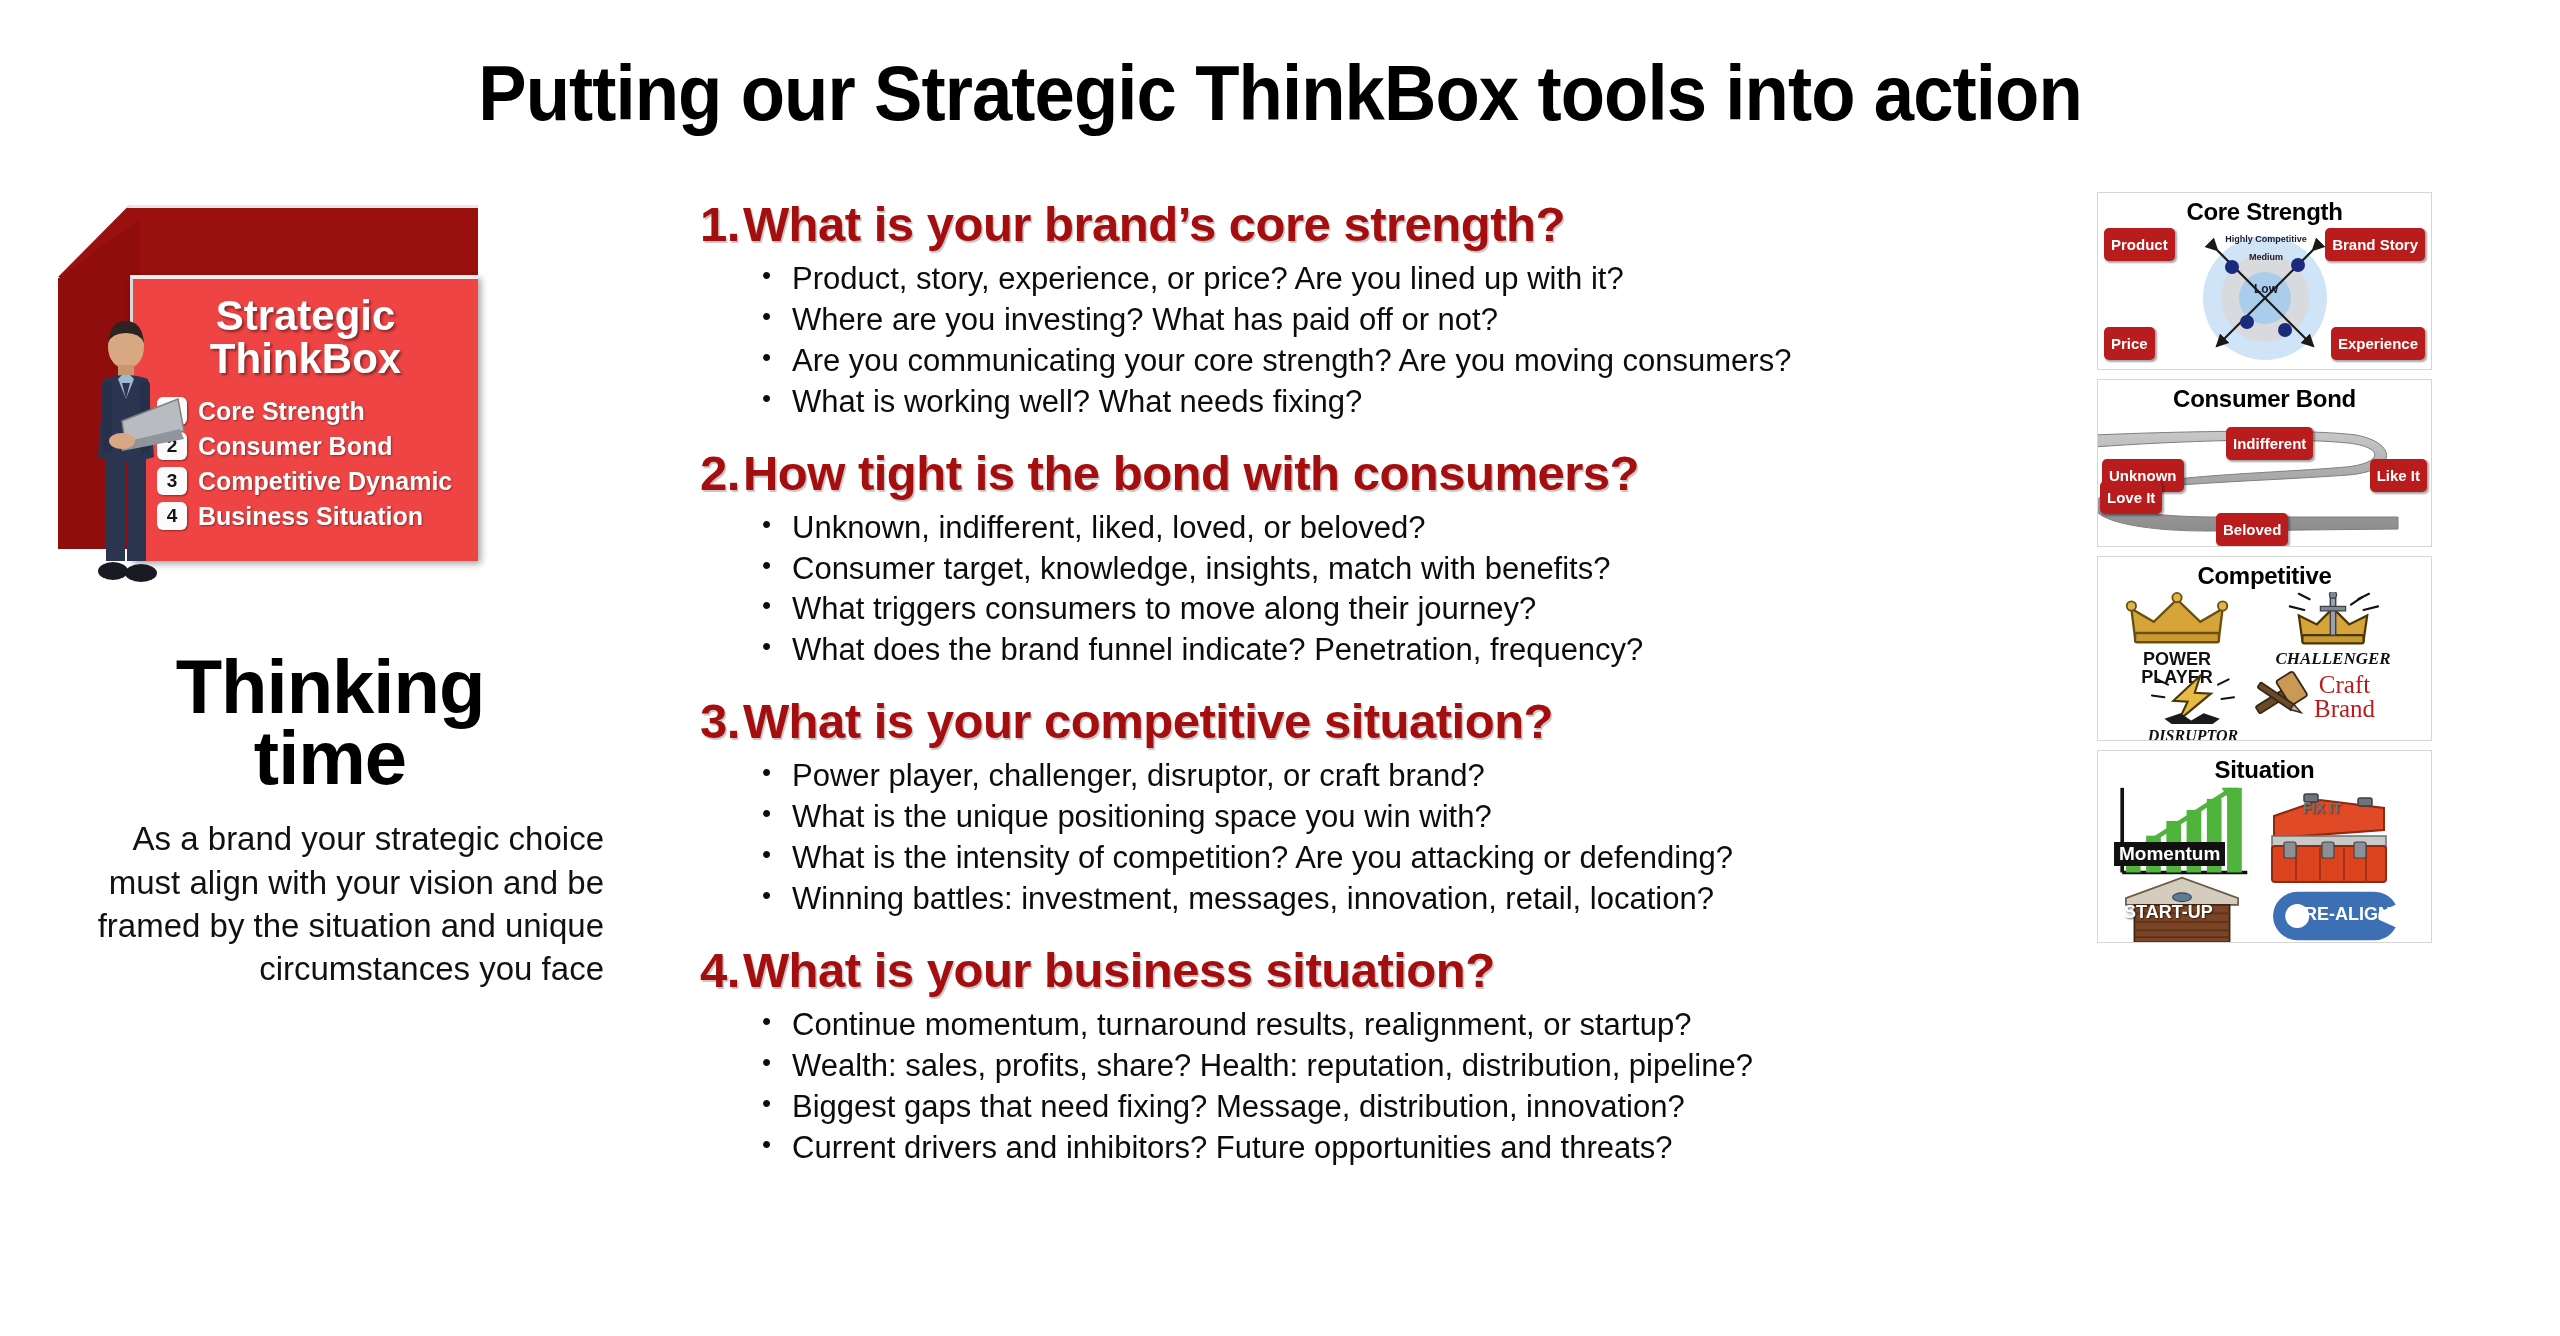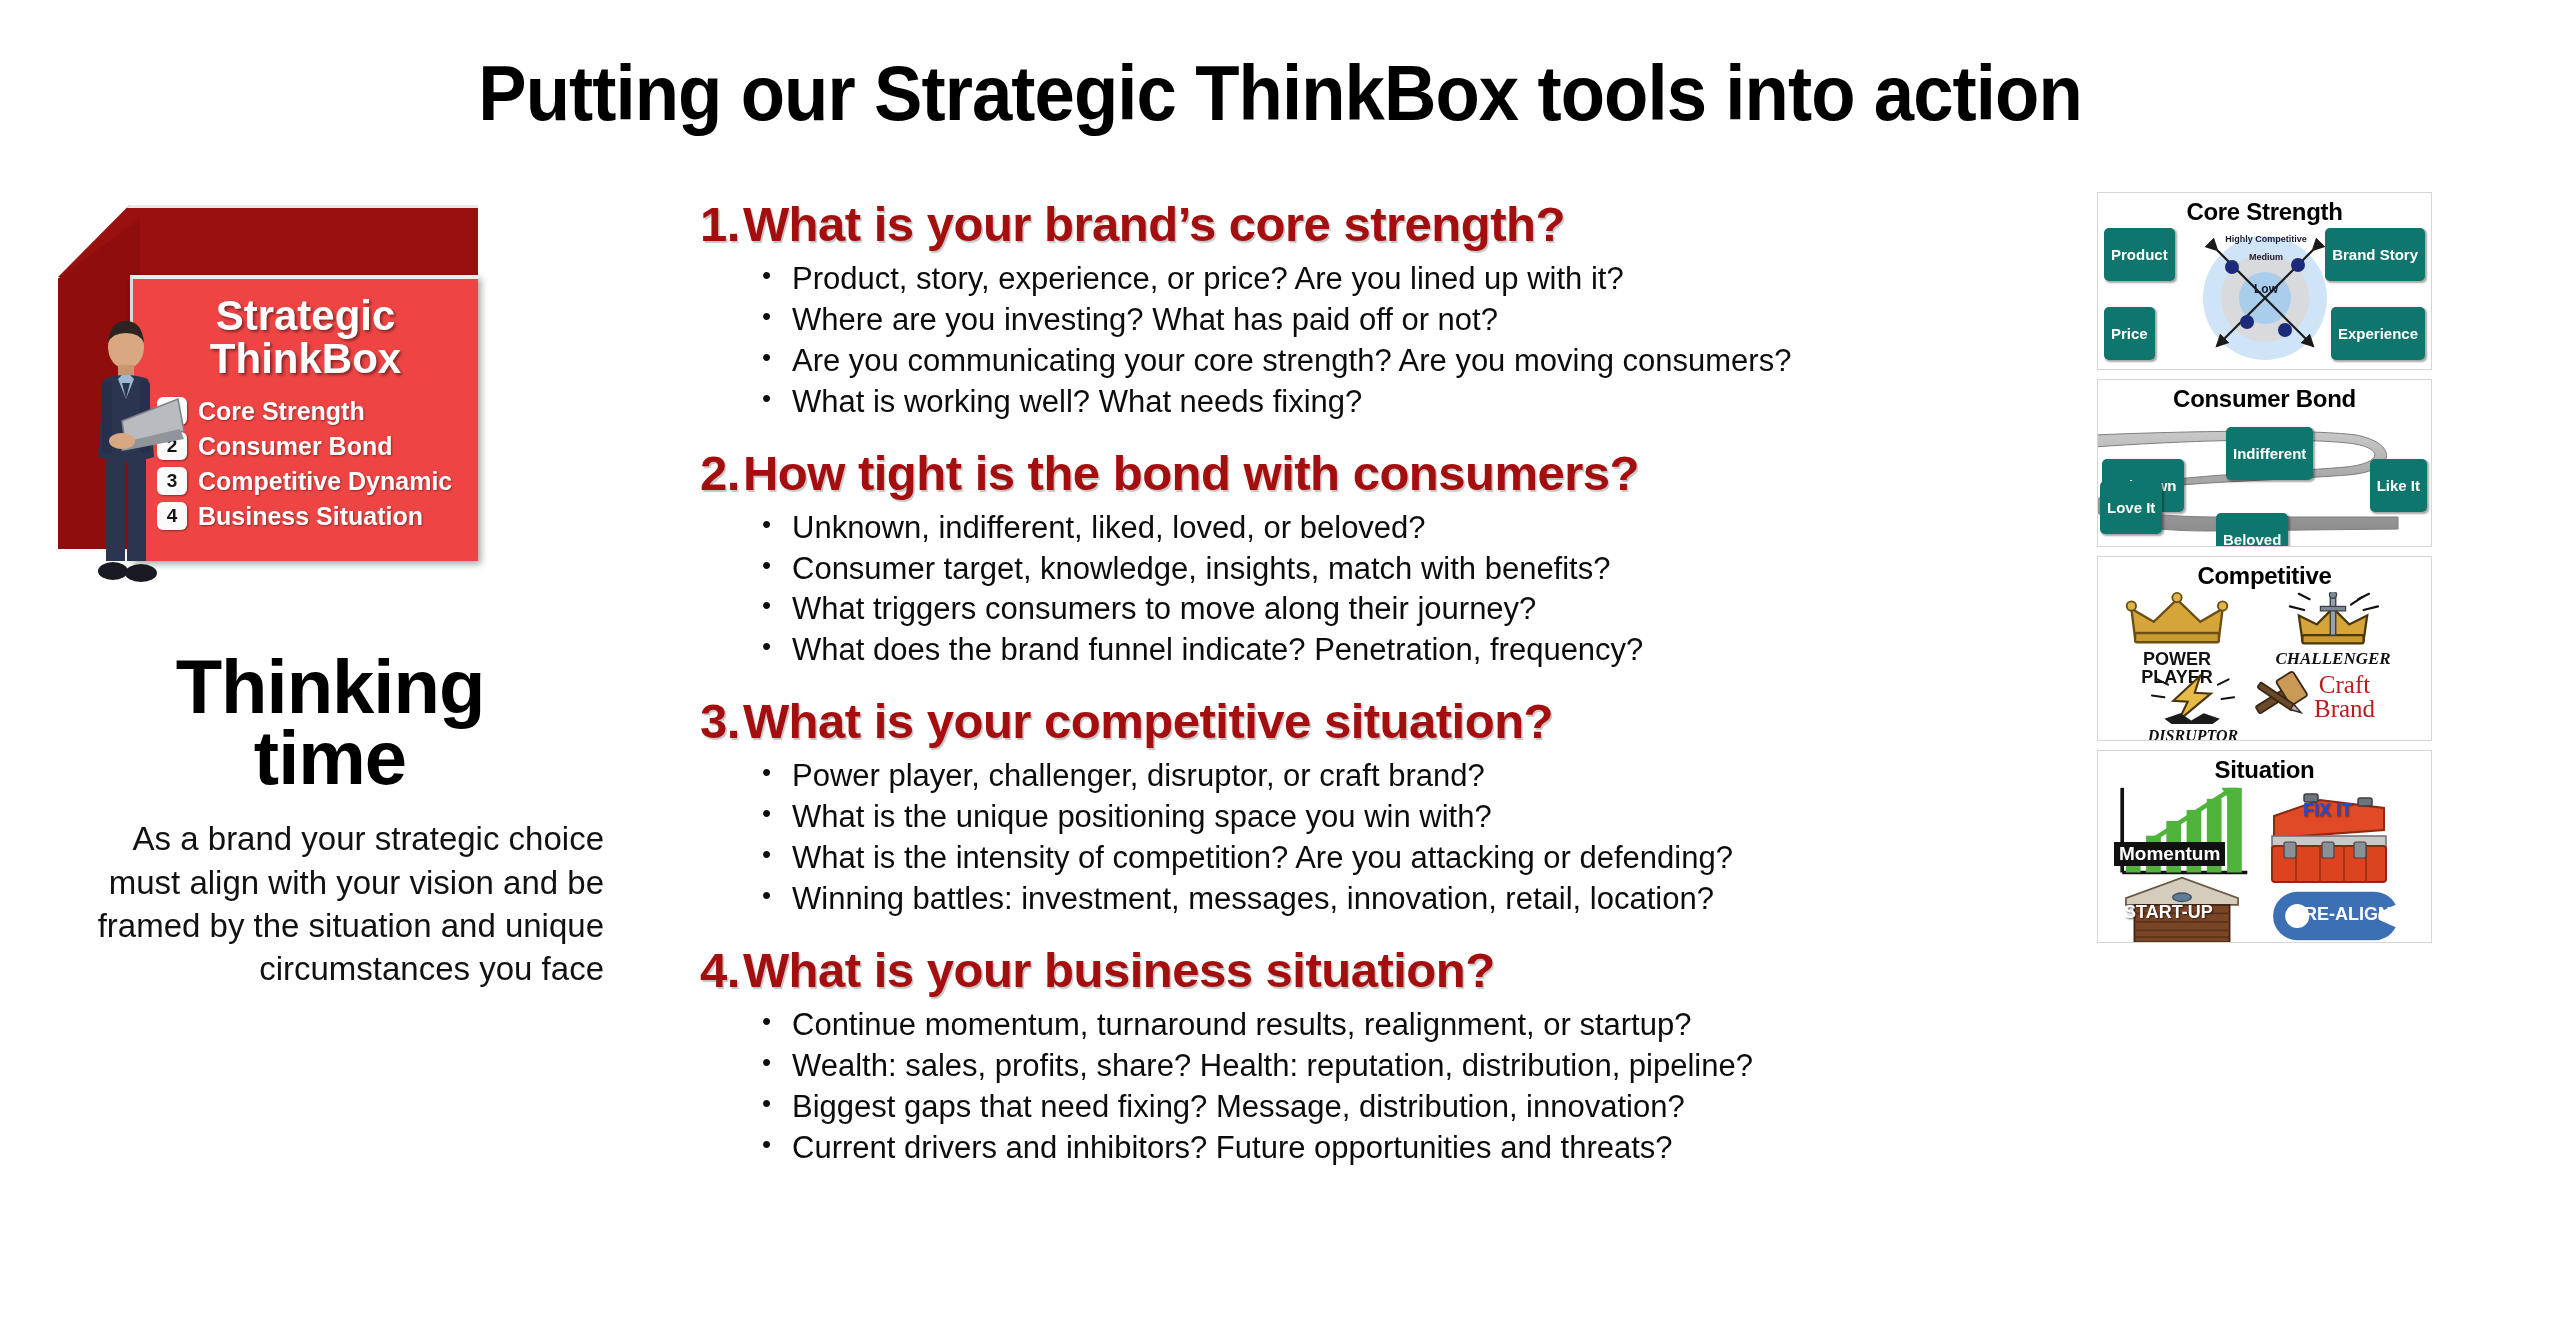--- a/index.html
+++ b/index.html
@@ -101,23 +101,23 @@
   .card {
     background: #ffffff; border: 1.5px solid #d6d6d6;
     margin-bottom: 9px; position: relative; overflow: hidden;
   }
   .card-title {
     text-align: center; font-weight: bold; color: #000;
     font-size: 24px; padding-top: 5px; letter-spacing: -0.3px;
   }
   .card-body { position: relative; width: 100%; }
   .pill {
-    position: absolute; background: #0f766e; color: #fff;
+    position: absolute; background: #b91c1c; color: #fff;
     font-weight: bold; border-radius: 5px;
-    padding: 18px 7px; font-size: 15px; white-space: nowrap;
+    padding: 8px 7px; font-size: 15px; white-space: nowrap;
     box-shadow: 1.5px 1.5px 2px rgba(0,0,0,0.35);
   }
   .ring-label {
     position: absolute; font-weight: bold; color: #1a1a2e;
     white-space: nowrap; text-align: center;
   }
 
   
   .comp-item { position: absolute; text-align: center; }
   .comp-label { font-weight: bold; color: #111; line-height: 1; }
@@ -397,21 +397,21 @@
           <g stroke="#a23317" stroke-width="2">
             <line x1="34" y1="60" x2="34" y2="96"></line>
               <line x1="58" y1="60" x2="58" y2="96"></line>
             <line x1="82" y1="60" x2="82" y2="96"></line>
               <line x1="104" y1="60" x2="104" y2="96"></line>
           </g>
           <rect x="22" y="56" width="12" height="16" rx="2" fill="#8A9096" stroke="#444" stroke-width="1.2"></rect>
           <rect x="60" y="56" width="12" height="16" rx="2" fill="#8A9096" stroke="#444" stroke-width="1.2"></rect>
           <rect x="92" y="56" width="12" height="16" rx="2" fill="#8A9096" stroke="#444" stroke-width="1.2"></rect>
         </svg>
-        <div class="sit-label" style="left:205px; top:16px; color:#1d4ed8; font-size:18px; text-shadow:1px 1px 2px rgba(0,0,0,0.5);">FIX IT</div>
+        <div class="sit-label" style="left:205px; top:16px; color:#737373; font-size:14px; text-shadow:1px 1px 2px rgba(0,0,0,0.5);">FIX IT</div>
 
         <svg viewBox="0 0 140 80" style="position:absolute;left:14px;top:92px;width:140px;height:68px;">
           <path d="M4 26 L70 2 L136 26 L136 34 L4 34 Z" fill="#D4CCBC" stroke="#6a5a46" stroke-width="2"></path>
           <ellipse cx="70" cy="25" rx="11" ry="5" fill="#5F7C96" stroke="#3c4f61" stroke-width="1.5"></ellipse>
           <rect x="14" y="34" width="112" height="44" fill="#7A4526" stroke="#3f2312" stroke-width="2"></rect>
           <g stroke="#5e3218" stroke-width="2">
             <line x1="14" y1="44" x2="126" y2="44"></line>
               <line x1="14" y1="54" x2="126" y2="54"></line>
             <line x1="14" y1="64" x2="126" y2="64"></line>
               <line x1="14" y1="72" x2="126" y2="72"></line>

